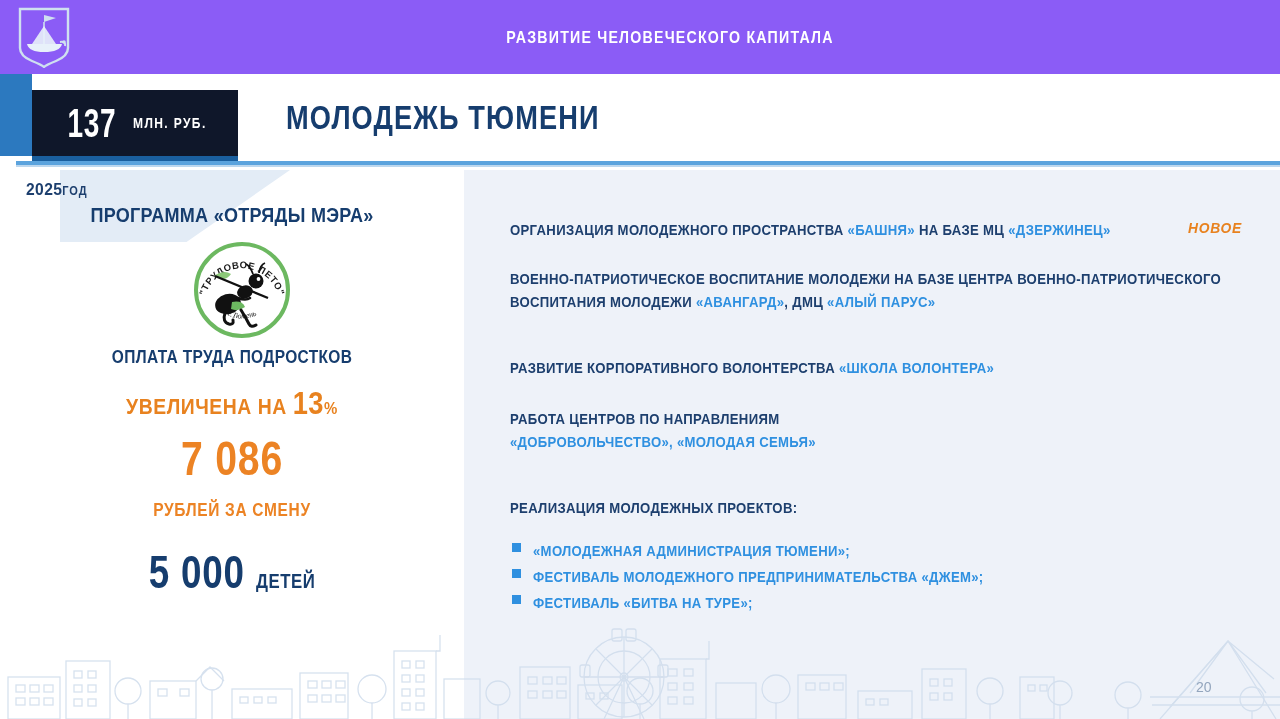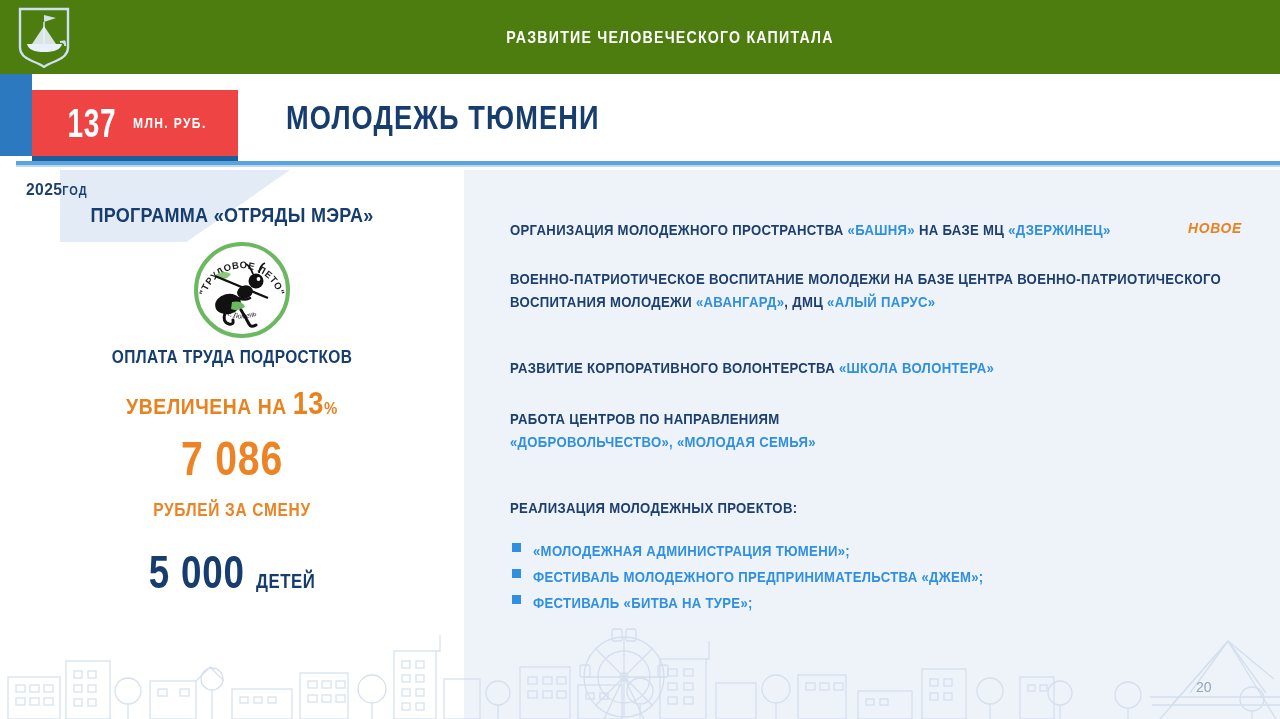--- a/index.html
+++ b/index.html
@@ -7,21 +7,21 @@
   body {
     font-family:"Liberation Sans", sans-serif;
     background:#ffffff;
     position:relative;
     overflow:hidden;
   }
 
   
   .topbar{
     position:absolute; left:0; top:0; width:1280px; height:74px;
-    background:#4d7c0f;
+    background:#8b5cf6;
   }
   .crest{
     position:absolute; left:16px; top:6px; width:56px; height:62px;
   }
   .topbar-title{
     position:absolute; left:300px; top:0; width:740px; height:74px;
     display:flex; align-items:center; justify-content:center;
     color:#ffffff;
     font-size:16.5px; font-weight:700;
     letter-spacing:1.4px;
@@ -33,21 +33,21 @@
   .band{
     position:absolute; left:0; top:74px; width:1280px; height:82px;
     background:#ffffff;
   }
   .band-leftstub{
     position:absolute; left:0; top:74px; width:32px; height:82px;
     background:#2c79bf;
   }
   .amount-badge{
     position:absolute; left:32px; top:90px; width:206px; height:66px;
-    background:#ef4444;
+    background:#0f172a;
     display:flex; align-items:center; justify-content:center;
     gap:10px;
   }
   .amount-num{
     color:#ffffff; font-size:40px; font-weight:700;
     transform:scaleX(0.70); transform-origin:center;
     letter-spacing:1px; line-height:1;
   }
   .amount-unit{
     color:#ffffff; font-size:14px; font-weight:700;

